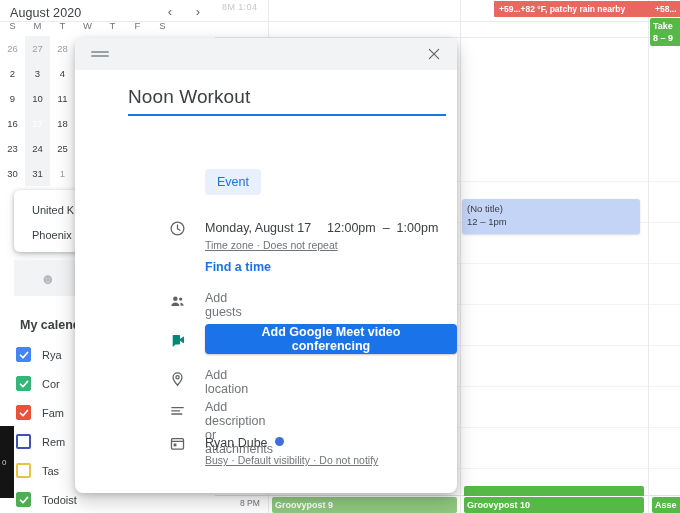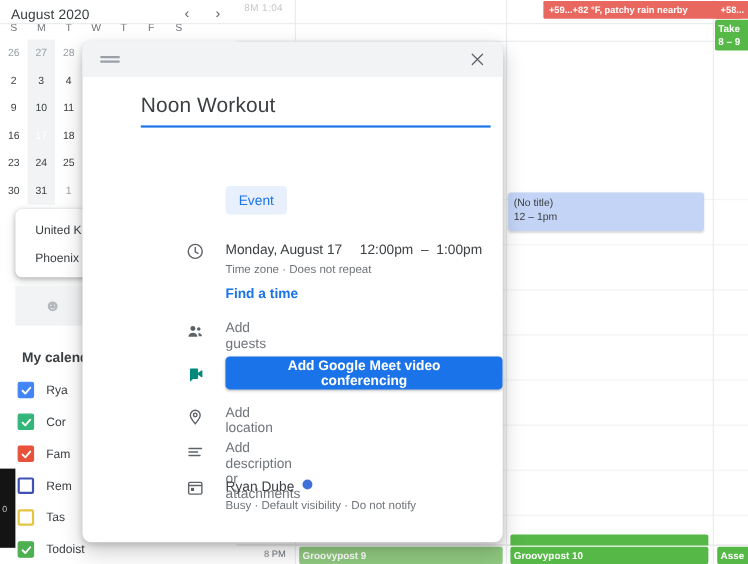--- a/index.html
+++ b/index.html
@@ -56,21 +56,21 @@
   .vline{position:absolute;top:0;bottom:0;width:1px;background:#e8eaed;}
   .hline{position:absolute;left:0;right:0;height:1px;background:#e8eaed;}
 
   .wx{position:absolute;height:16px;background:#e8685f;color:#fff;font-size:8.5px;
       display:flex;align-items:center;padding-left:5px;box-sizing:border-box;
       white-space:nowrap;overflow:hidden;border-radius:1px;font-weight:600;}
   .ev-green{position:absolute;background:#56b947;color:#fff;border-radius:2px;
       font-size:9px;padding:2px 3px;box-sizing:border-box;line-height:12px;overflow:hidden;font-weight:600;}
   .ev-blue{position:absolute;background:#c3d4f7;color:#3c4043;border-radius:3px;
       font-size:9.5px;padding:3px 5px;box-sizing:border-box;line-height:13px;overflow:hidden;
-      box-shadow:0 1px 2px rgba(60,64,67,.2);}
+      box-shadow:0 1px 2px rgba(60,64,67,.2);margin-top:24px;}
 
   .hour-lbl{position:absolute;font-size:8.5px;color:#70757a;}
 
   
   .dialog{position:absolute;left:75px;top:38px;width:382px;height:455px;background:#fff;
      border-radius:8px;box-shadow:0 8px 20px rgba(0,0,0,.2),0 2px 6px rgba(0,0,0,.16);
      overflow:hidden;}
   .dlg-bar{position:absolute;left:0;top:0;right:0;height:32px;background:#f1f3f4;}
   .drag-h{position:absolute;left:16px;top:13px;width:18px;height:6px;}
   .drag-h i{display:block;height:1.5px;background:#9aa0a6;margin-bottom:2.5px;border-radius:1px;}
@@ -83,21 +83,21 @@
   .title-ul{height:2px;background:#1a73e8;width:318px;}
 
   .chip{position:absolute;left:130px;top:131px;background:#e8f0fe;color:#1a73e8;
      font-size:12.5px;padding:6px 12px;border-radius:4px;cursor:pointer;}
 
   .row{position:absolute;left:92px;display:flex;align-items:flex-start;}
   .r-ic{position:absolute;left:0;width:20px;height:20px;display:flex;align-items:center;justify-content:center;}
   .r-ic svg{width:17px;height:17px;}
   .r-body{position:absolute;left:38px;}
   .r-main{font-size:12.5px;color:#3c4043;white-space:nowrap;}
-  .r-sub{font-size:10.5px;color:#70757a;margin-top:3px;white-space:nowrap;}
+  .r-sub{font-size:10.5px;color:#70757a;margin-top:3px;white-space:nowrap;text-decoration:underline;}
   .r-ph{font-size:12.5px;color:#70757a;}
   .lnk{font-size:12.5px;color:#1a73e8;font-weight:600;cursor:pointer;}
 
   .time-sep{display:inline-block;width:16px;}
   .meet-btn{position:absolute;left:130px;top:286px;background:#1a73e8;color:#fff;border:none;
      font-size:12.5px;font-weight:600;padding:0 17px;height:30px;border-radius:4px;cursor:pointer;
      font-family:inherit;box-shadow:0 1px 2px rgba(60,64,67,.3);}
 
   .dot{display:inline-block;width:9px;height:9px;border-radius:50%;background:#3f6fd8;
      margin-left:7px;vertical-align:1px;}

